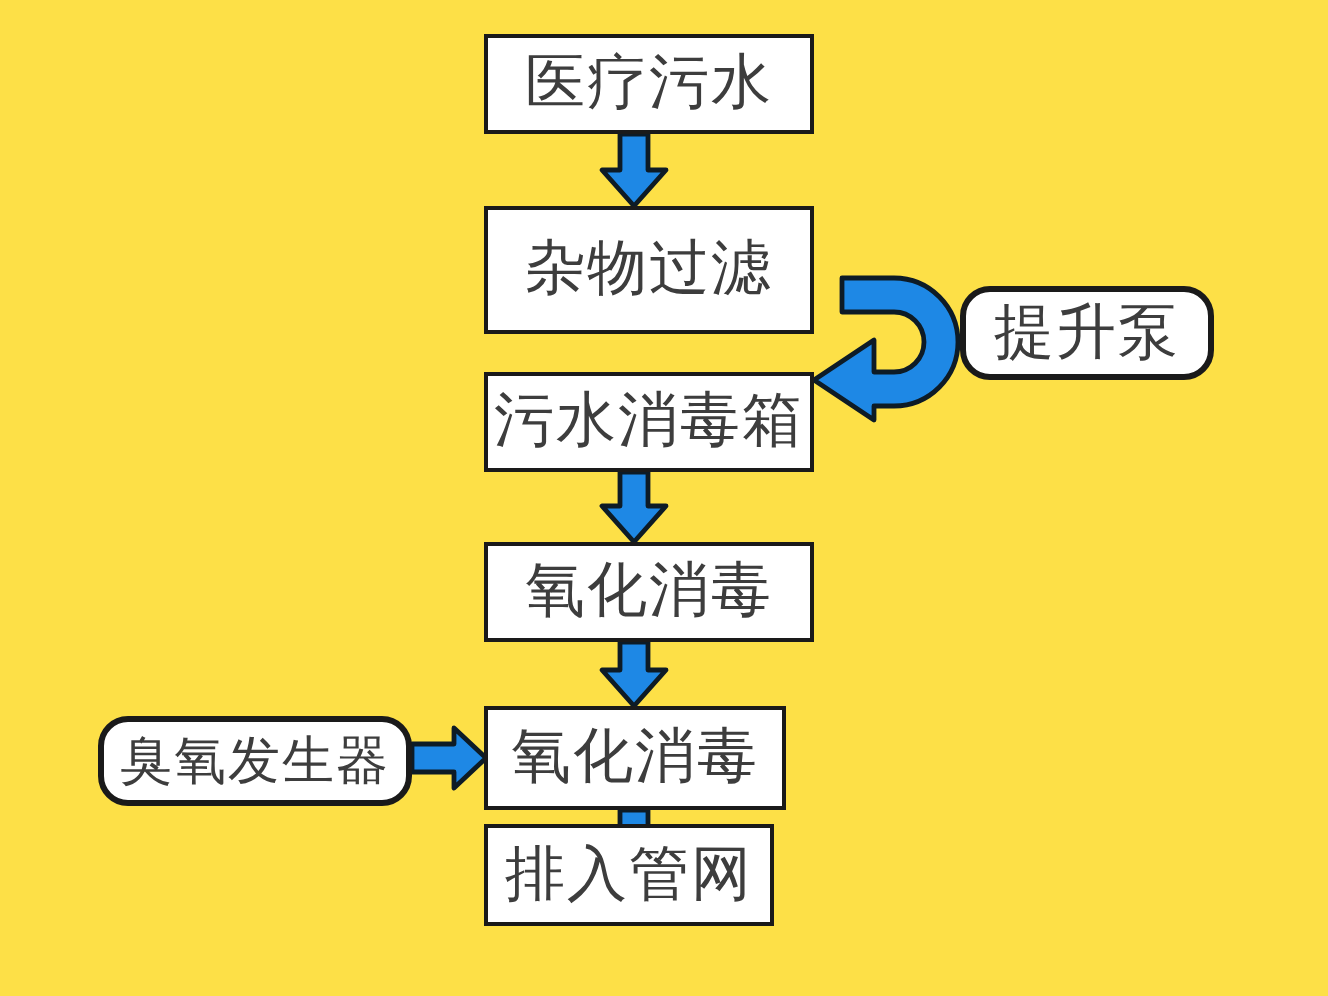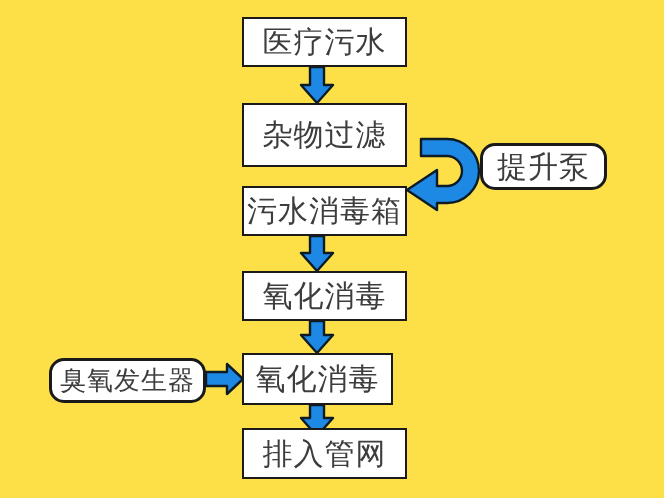--- a/index.html
+++ b/index.html
@@ -63,19 +63,19 @@
   <div class="node" style="left:242px; top:17px;  width:165px; height:50px;">医疗污水</div>
 
   <div class="node" style="left:242px; top:103px; width:165px; height:64px;text-align:center;">杂物过滤</div>
 
   <div class="node" style="left:242px; top:186px; width:165px; height:50px;">污水消毒箱</div>
 
   <div class="node" style="left:242px; top:271px; width:165px; height:50px;">氧化消毒</div>
 
   <div class="node" style="left:242px; top:353px; width:151px; height:52px;">氧化消毒</div>
 
-  <div class="node" style="left:242px; top:428px; width:165px; height:51px;">排入管网</div>
+  <div class="node" style="left:242px; top:412px; width:145px; height:51px;">排入管网</div>
 
   <div class="node rounded" style="left:480px; top:143px; width:127px; height:47px;">提升泵</div>
 
   <div class="node rounded" style="left:49px; top:358px; width:157px; height:45px; font-size:26px;">臭氧发生器</div>
 
 </div>
 
 </body></html>

